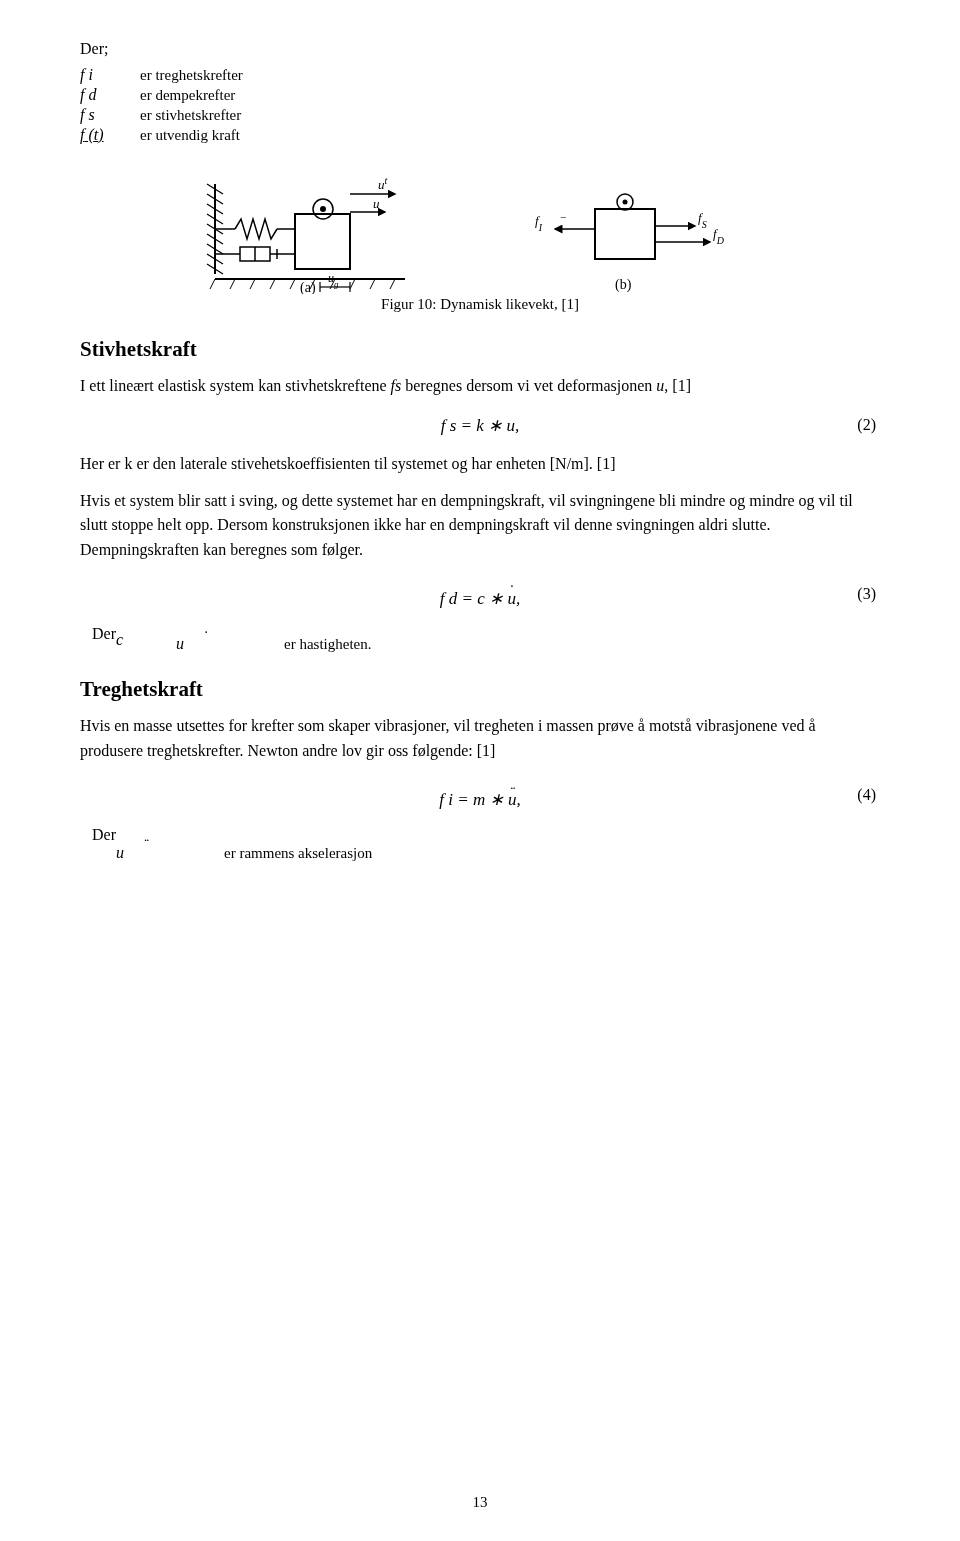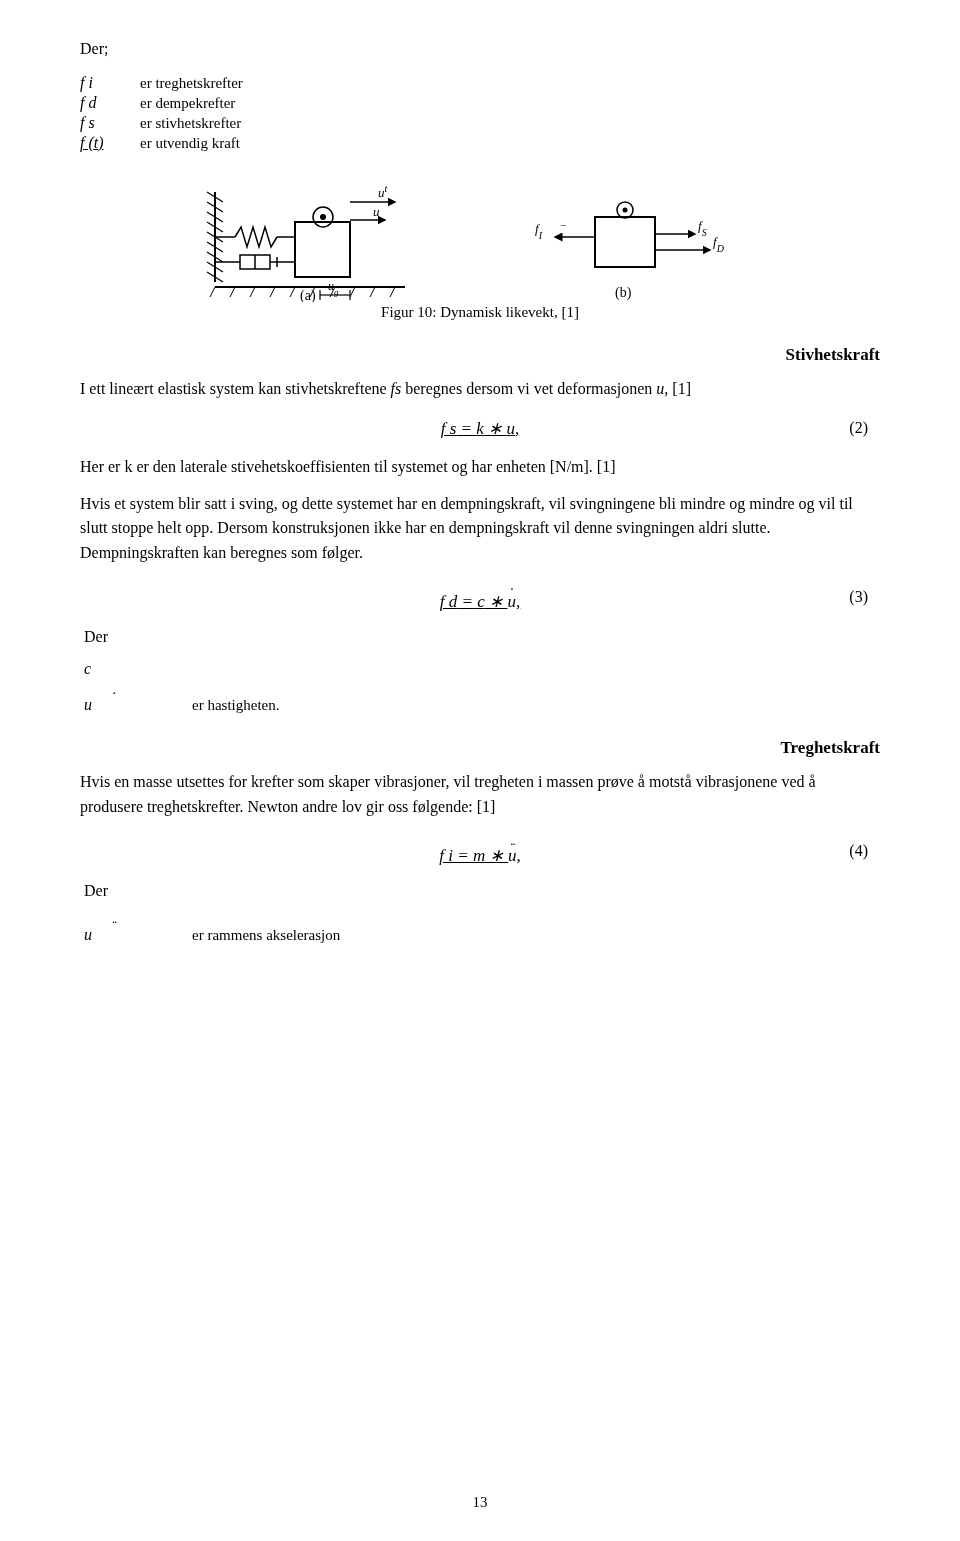--- a/index.html
+++ b/index.html
@@ -42,55 +42,53 @@
       gap: 40px;
     }
 
     .figure-caption {
       text-align: center;
       font-size: 15px;
       margin-bottom: 24px;
     }
 
     .section-heading {
-      text-align: right;
+      text-align: left;
       font-weight: bold;
-      font-size: 17px;
+      font-size: 21px;
       margin: 22px 0 12px 0;
     }
 
     .body-text {
       font-size: 16px;
       line-height: 1.55;
       margin-bottom: 12px;
     }
 
     .formula-container {
       display: flex;
       justify-content: center;
       align-items: center;
-      margin: 16px 12px;
+      margin: 16px 4px;
       font-size: 17px;
       font-style: italic;
       position: relative;
-      text-decoration: underline;
     }
 
     .formula-number {
       position: absolute;
       right: 0;
       font-style: normal;
       font-size: 16px;
     }
 
     .der-block {
       display: flex;
-      flex-direction: column;
-      gap: 6px;
-      margin: 12px 0 18px 4px;
+      flex-direction: row;
+      margin: 12px 0 18px 12px;
     }
 
     .page-number {
       text-align: center;
       font-size: 15px;
       position: absolute;
       bottom: 30px;
       left: 0;
       right: 0;
     }
@@ -109,21 +107,21 @@
     }
 
     .math-formula {
       font-family: "Times New Roman", Times, serif;
       font-style: italic;
     }
   </style>
 </head>
 <body>
 
-<div style="margin-bottom:16px;">
+<div style="margin-bottom:8px;">
   <span style="font-size:16px;">Der;</span>
 </div>
 
 <div style="margin-bottom:18px;">
 
   <div class="def-row">
     <span class="def-symbol" style="font-style:italic; font-size:16px;">
       <span style="font-style:italic;">f</span> <span style="font-style:italic;">i</span>
     </span>
     <span class="def-text">er treghetskrefter</span>

